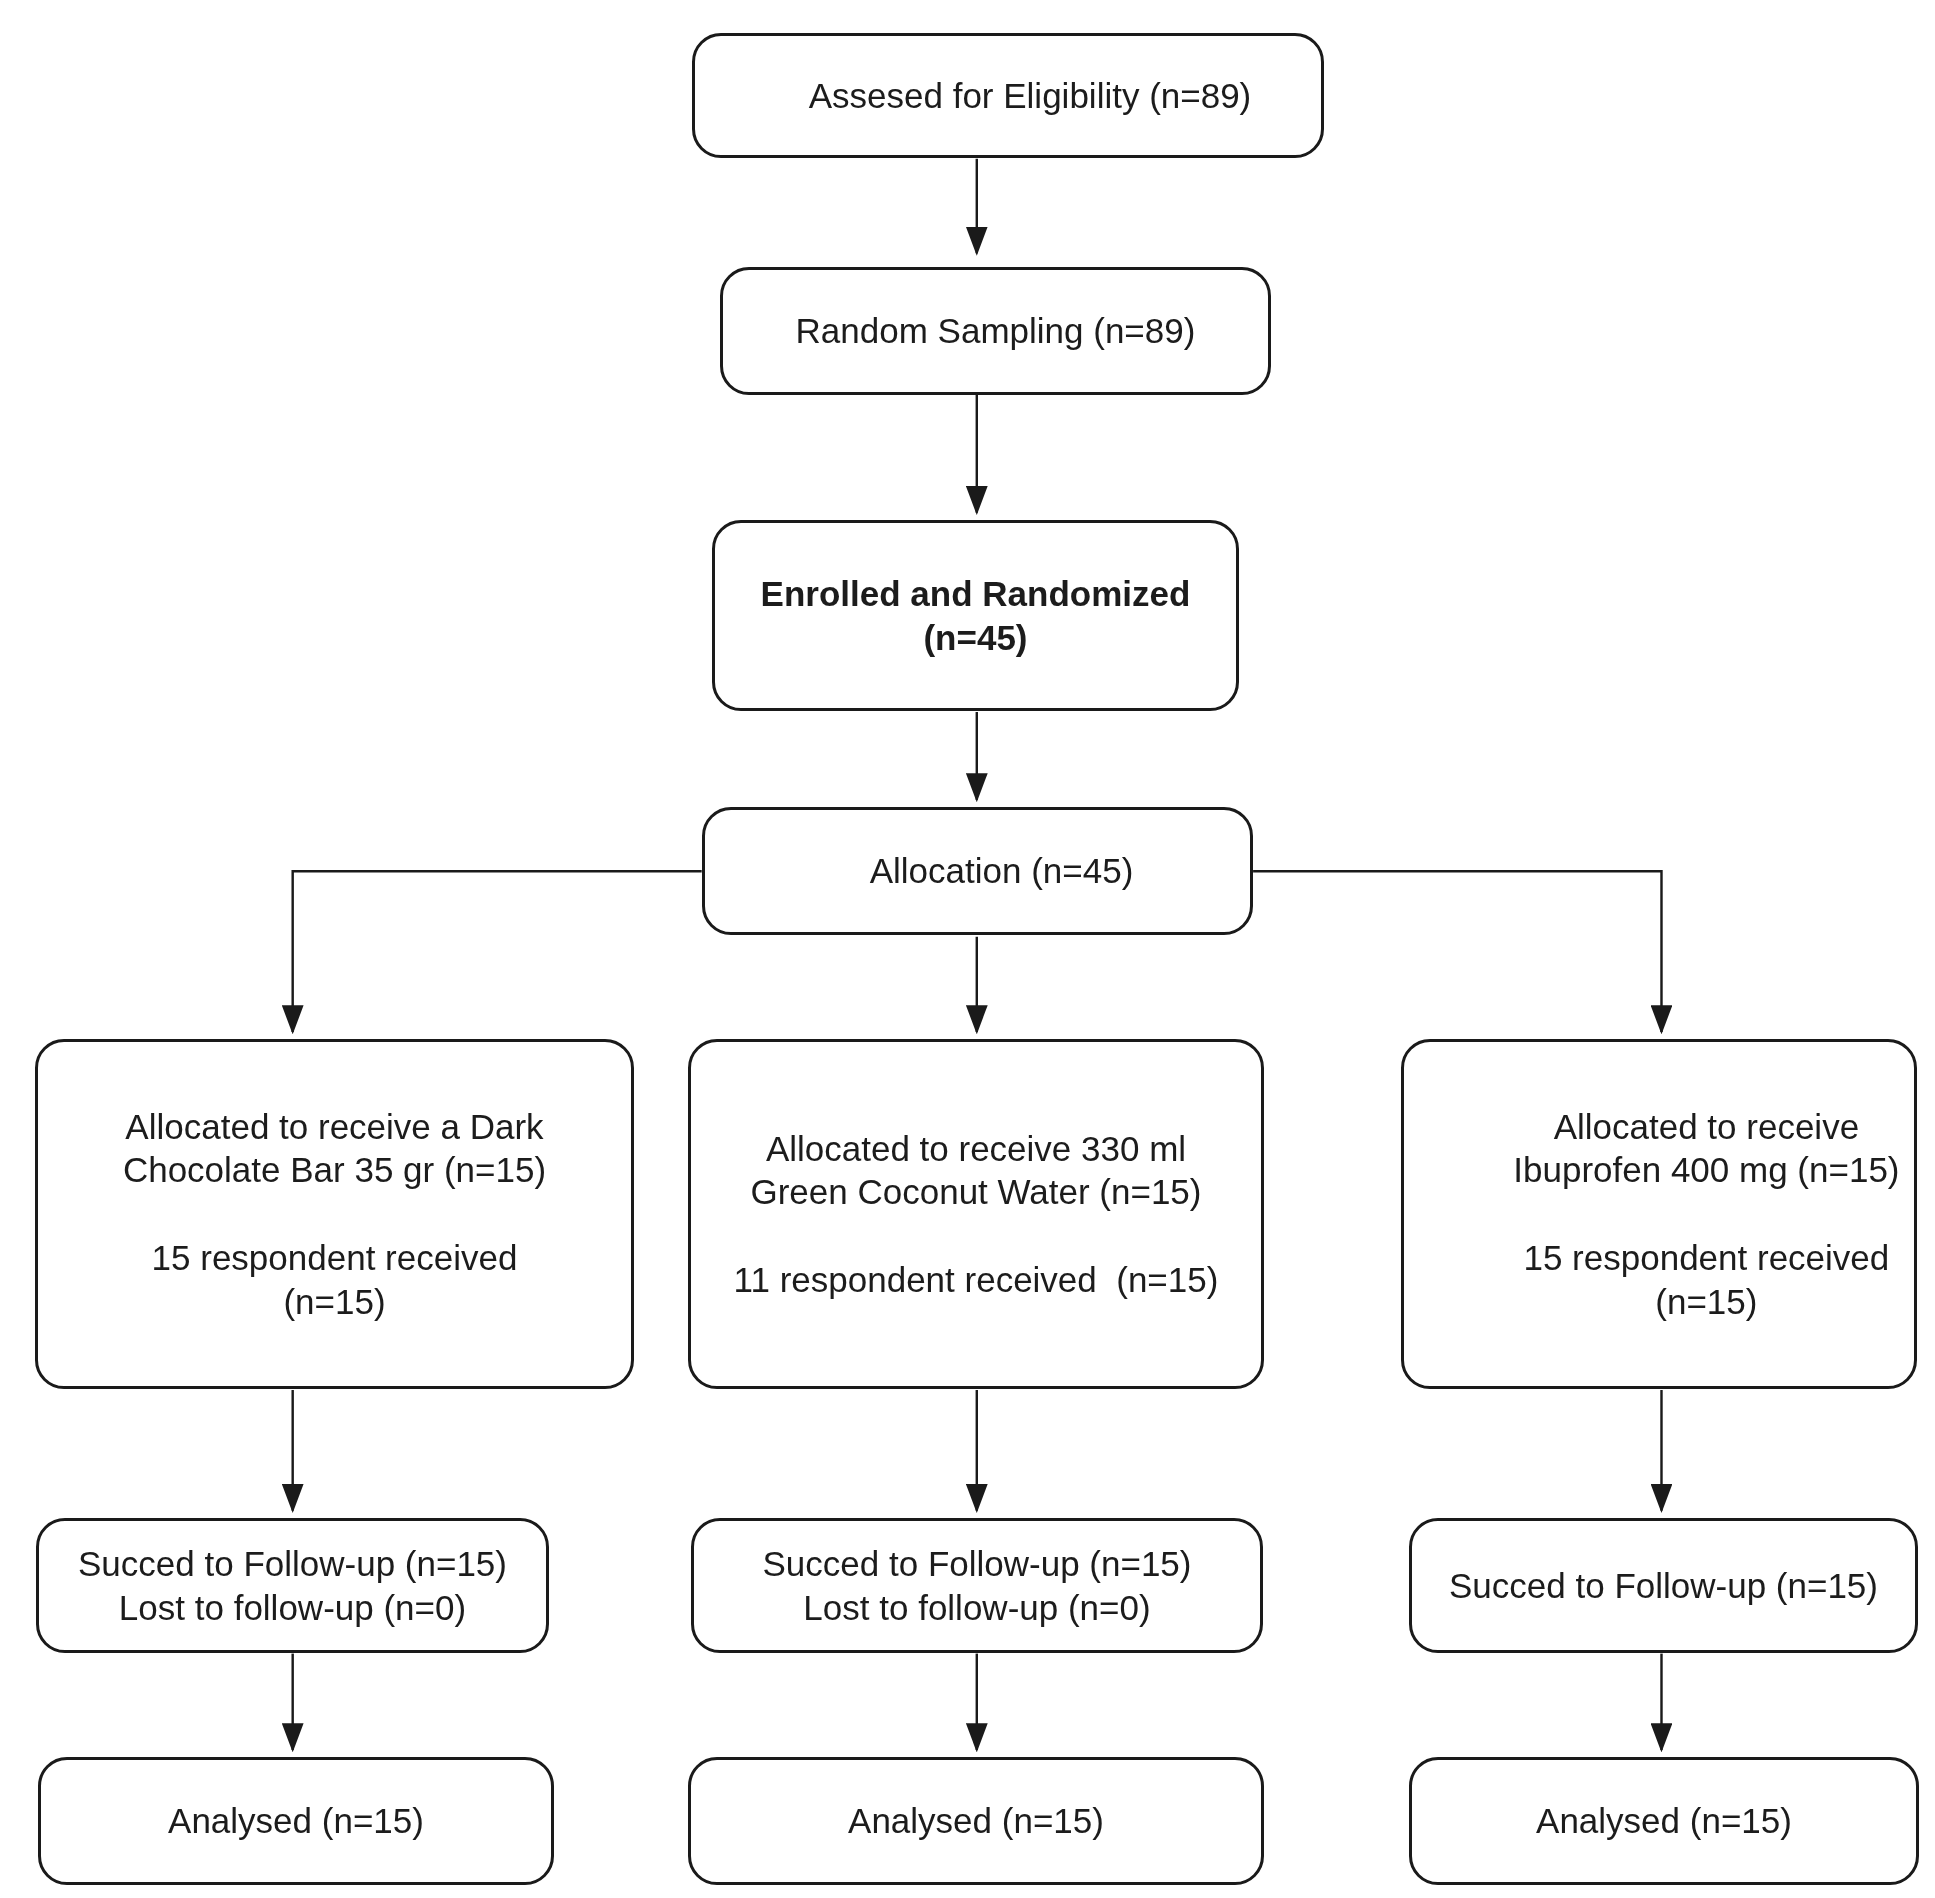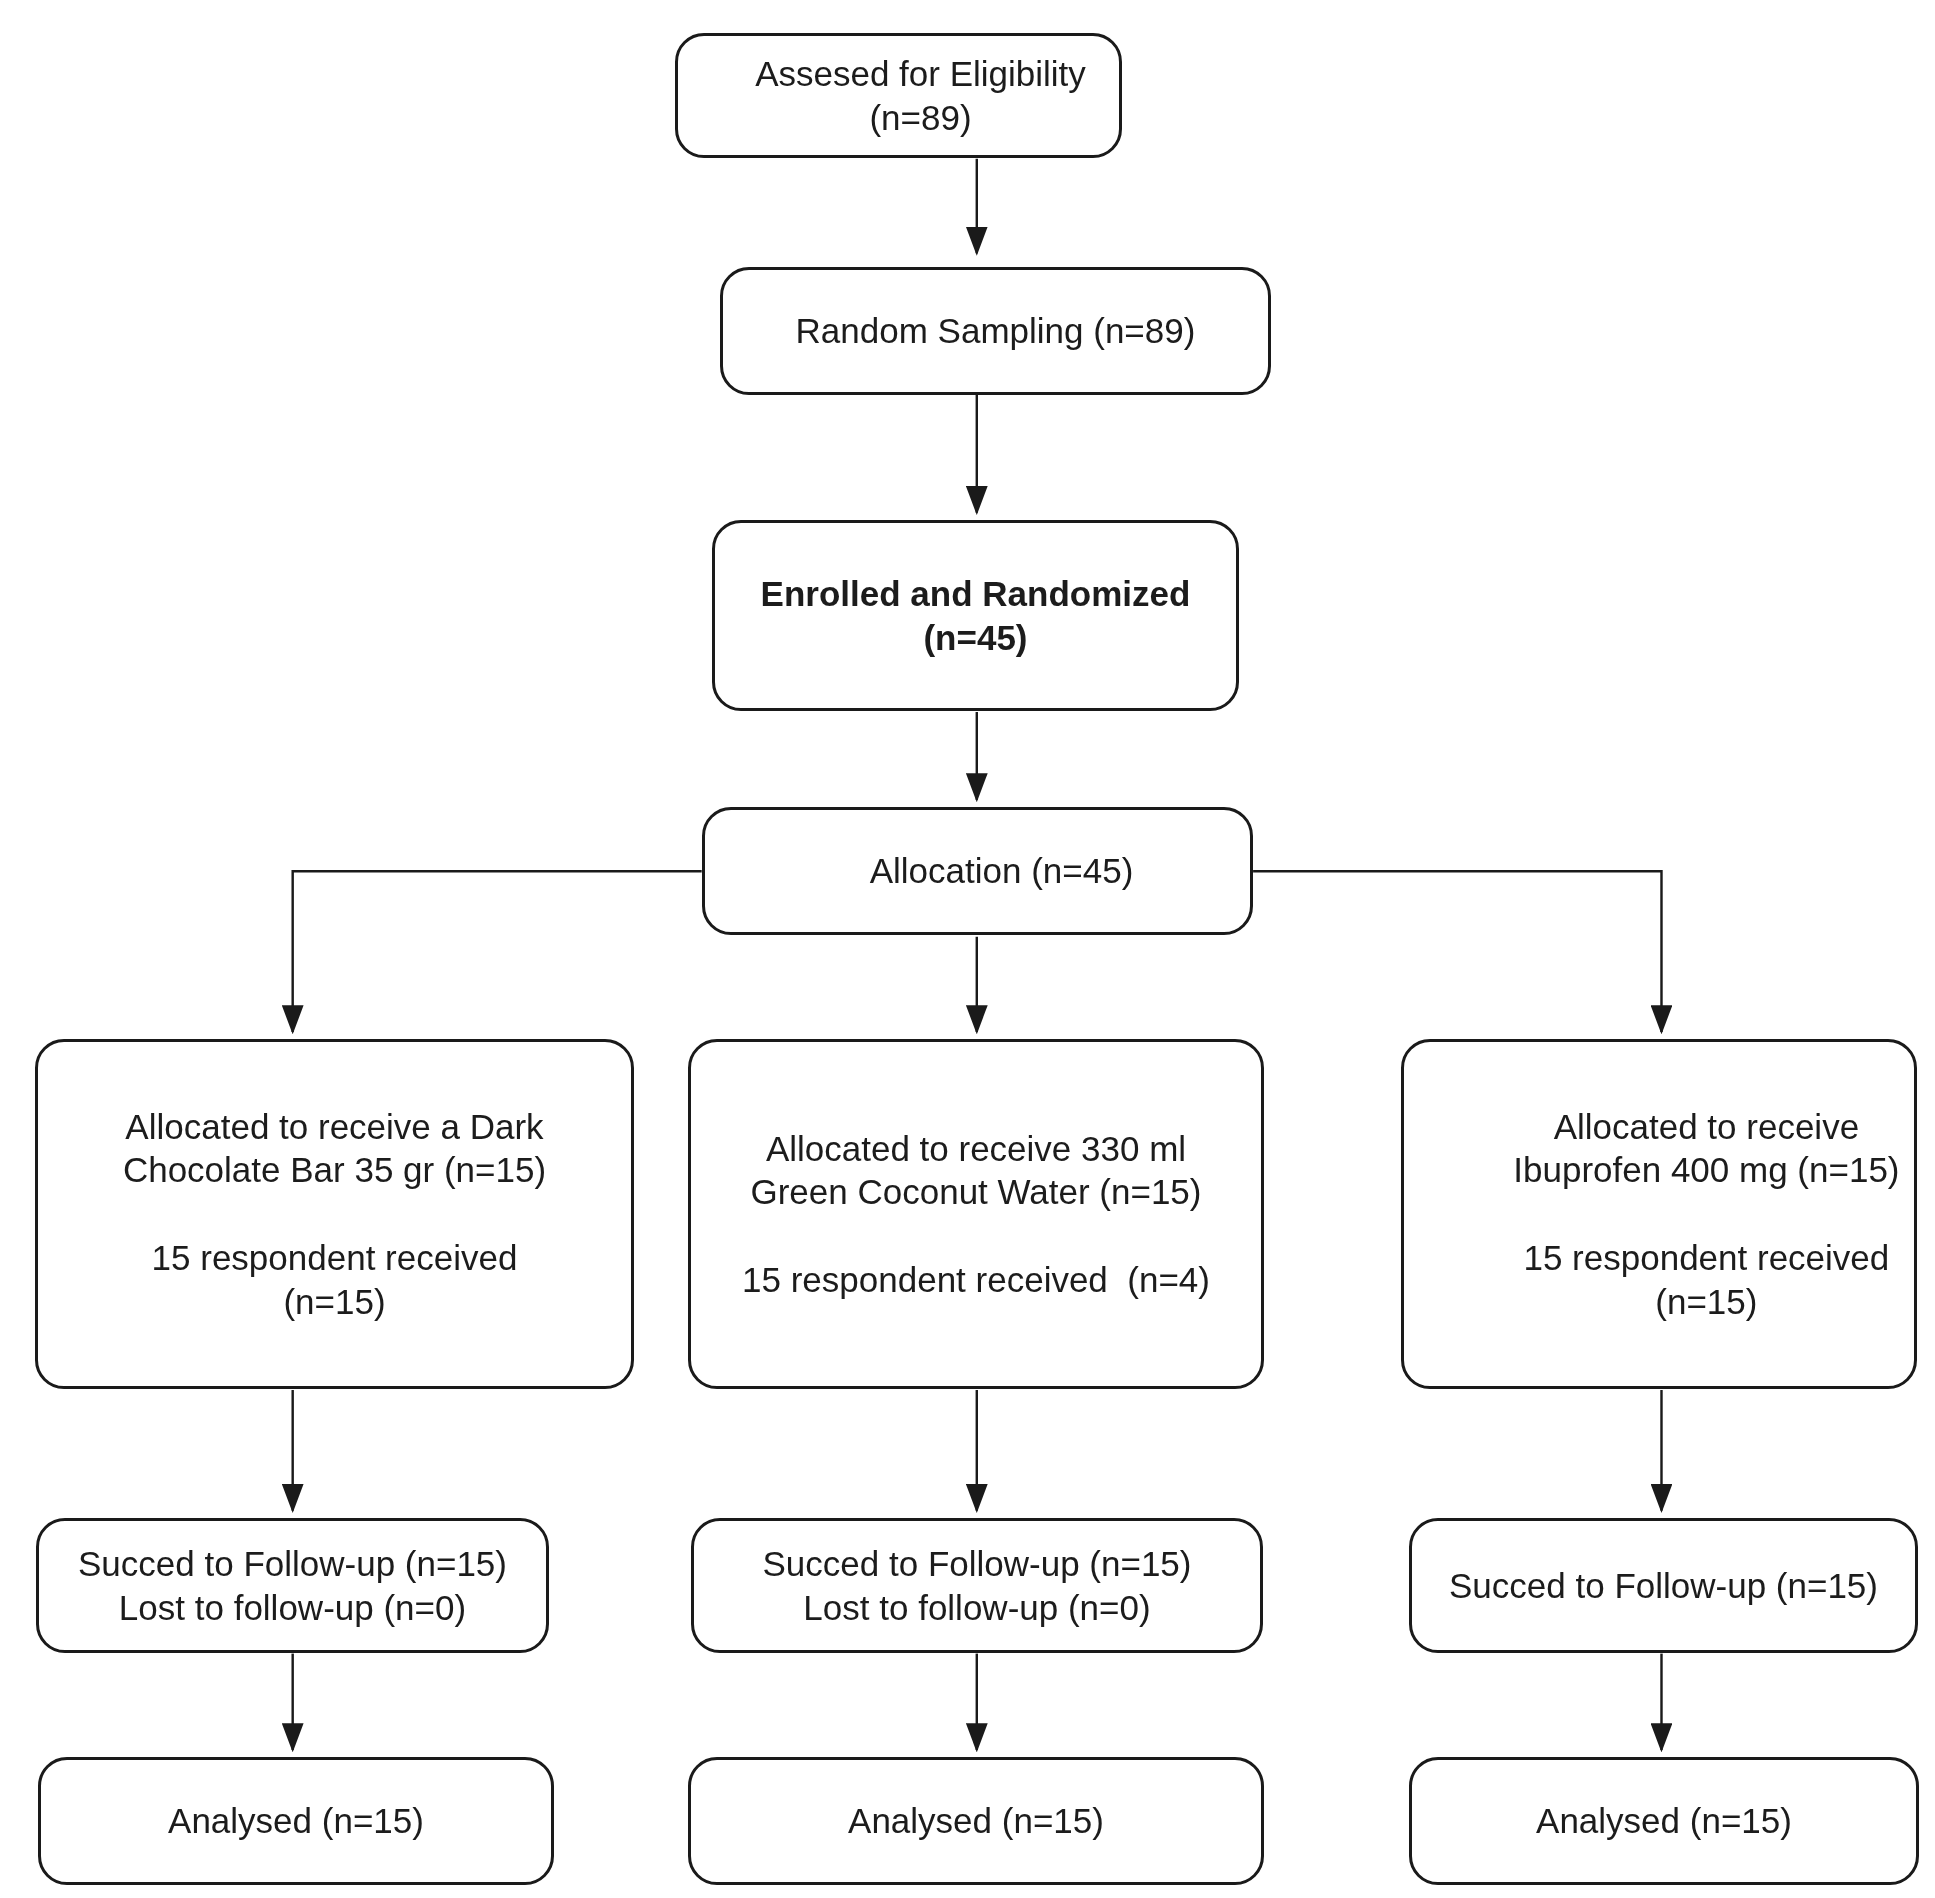--- a/index.html
+++ b/index.html
@@ -32,21 +32,21 @@
     justify-content: center;
     text-align: center;
     font-size: 35px;
     line-height: 1.25;
   }
   .node .label {
     white-space: pre-wrap;
     padding: 0 14.5px;
   }
   
-  .n-assessed   { left: 675px; top:   33px; width: 447px; height: 125px; padding-left: 44px; }
+  .n-assessed   { left: 692px; top:   33px; width: 632px; height: 125px; padding-left: 44px; }
   .n-random     { left: 700px; top:  267px; width: 551px; height: 128px; margin-left: 20px; }
   .n-enrolled   { left: 712px; top:  520px; width: 527px; height: 191px; font-weight: bold; }
   .n-allocation { left: 702px; top: 807px; width: 551px; height: 128px; padding-left: 48px; }
   .n-branch-mid { left: 688px; top: 1039px; width: 576px; height: 350px; }
   .n-fu-mid     { left: 691px; top: 1518px; width: 572px; height: 135px; }
   .n-an-mid     { left: 688px; top: 1757px; width: 576px; height: 128px; }
   
   .n-branch-left { left:  35px; top: 1039px; width: 599px; height: 350px; }
   .n-fu-left     { left:  36px; top: 1518px; width: 513px; height: 135px; }
   .n-an-left     { left:  38px; top: 1757px; width: 516px; height: 128px; }
@@ -106,21 +106,21 @@
 Chocolate Bar 35 gr (n=15)
 
 15 respondent received
 (n=15)</div>
   </div>
 
   <div class="node n-branch-mid">
     <div class="label">Allocated to receive 330 ml
 Green Coconut Water (n=15)
 
-15 respondent received  (n=4)</div>
+11 respondent received  (n=15)</div>
   </div>
 
   <div class="node n-branch-right">
     <div class="label">Allocated to receive
 Ibuprofen 400 mg (n=15)
 
 15 respondent received
 (n=15)</div>
   </div>
 

